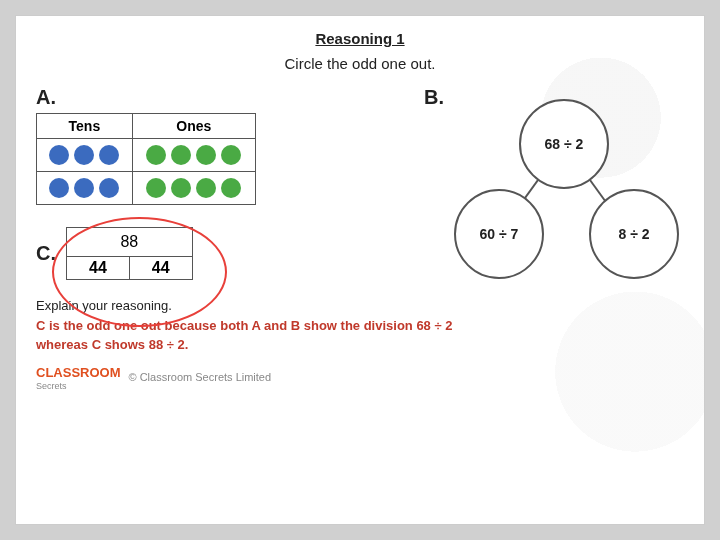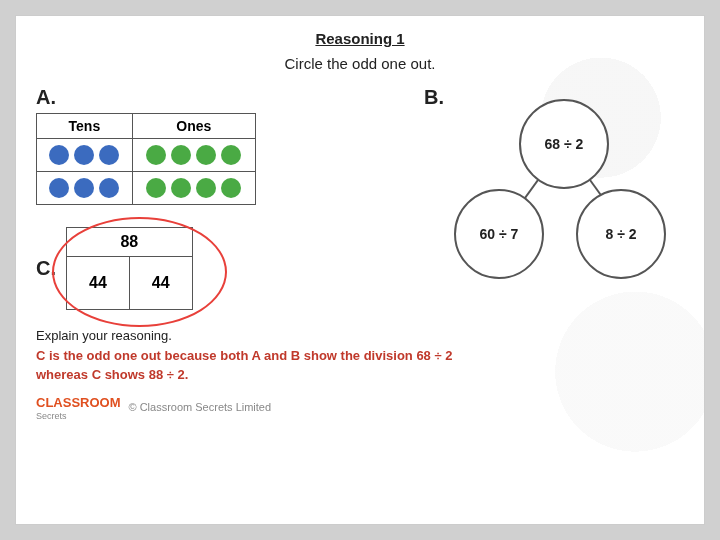--- a/index.html
+++ b/index.html
@@ -129,21 +129,21 @@
       font-weight: bold;
       color: #222;
     }
 
     .c-table {
       border-collapse: collapse;
     }
 
     .c-table td {
       border: 1.5px solid #555;
-      padding: 17px 22px;
+      padding: 2px 22px;
       font-size: 16px;
       font-weight: bold;
       text-align: left;
     }
 
     
     .c-circle-wrapper {
       position: relative;
       display: inline-block;
     }
@@ -211,21 +211,21 @@
       width: 90px;
       height: 90px;
       top: 90px;
       left: 10px;
     }
 
     .b-bot-right {
       width: 90px;
       height: 90px;
       top: 90px;
-      left: 132px;
+      left: 145px;
     }
 
     
     .b-lines {
       position: absolute;
       top: 0; left: 0;
       width: 240px;
       height: 180px;
     }
 
@@ -327,21 +327,21 @@
         </table>
       </div>
 
       <div class="part-c">
         <div class="c-label">C.</div>
         <div class="c-circle-wrapper">
           <div class="c-oval"></div>
           <table class="c-table">
             <tbody>
                 <tr>
-              <td colspan="2" style="padding: 5px 32px; font-size:16px; font-weight:bold; border:1.5px solid #555; text-align:center;">88</td>
+              <td colspan="2" style="padding: 5px 32px; font-size:16px; font-weight:normal; border:1.5px solid #555; text-align:center;">88</td>
             </tr>
             <tr>
               <td>44</td>
               <td>44</td>
             </tr>
           </tbody>
             </table>
         </div>
       </div>
 

